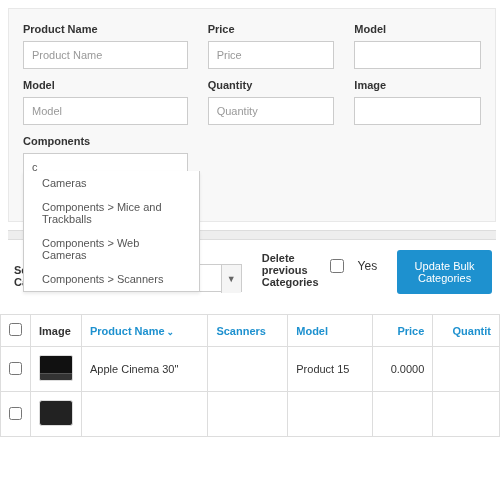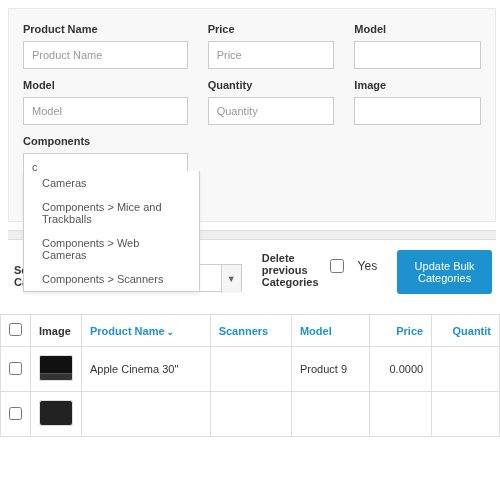--- a/index.html
+++ b/index.html
@@ -123,21 +123,21 @@
       <th class="right">Price</th>
       <th class="right edge-cut">Quantit</th>
     </tr>
   </thead>
   <tbody>
     <tr>
       <td class="chk-cell"><input type="checkbox" style=""></td>
       <td class="img-cell"><span class="thumb"></span></td>
       <td>Apple Cinema 30"</td>
       <td></td>
-      <td>Product 9</td>
+      <td>Product 15</td>
       <td class="right">0.0000</td>
       <td class="right"></td>
     </tr>
     <tr>
       <td class="chk-cell"><input type="checkbox" style=""></td>
       <td class="img-cell"><span class="thumb cam"></span></td>
       <td></td>
       <td></td>
       <td></td>
       <td class="right"></td>

